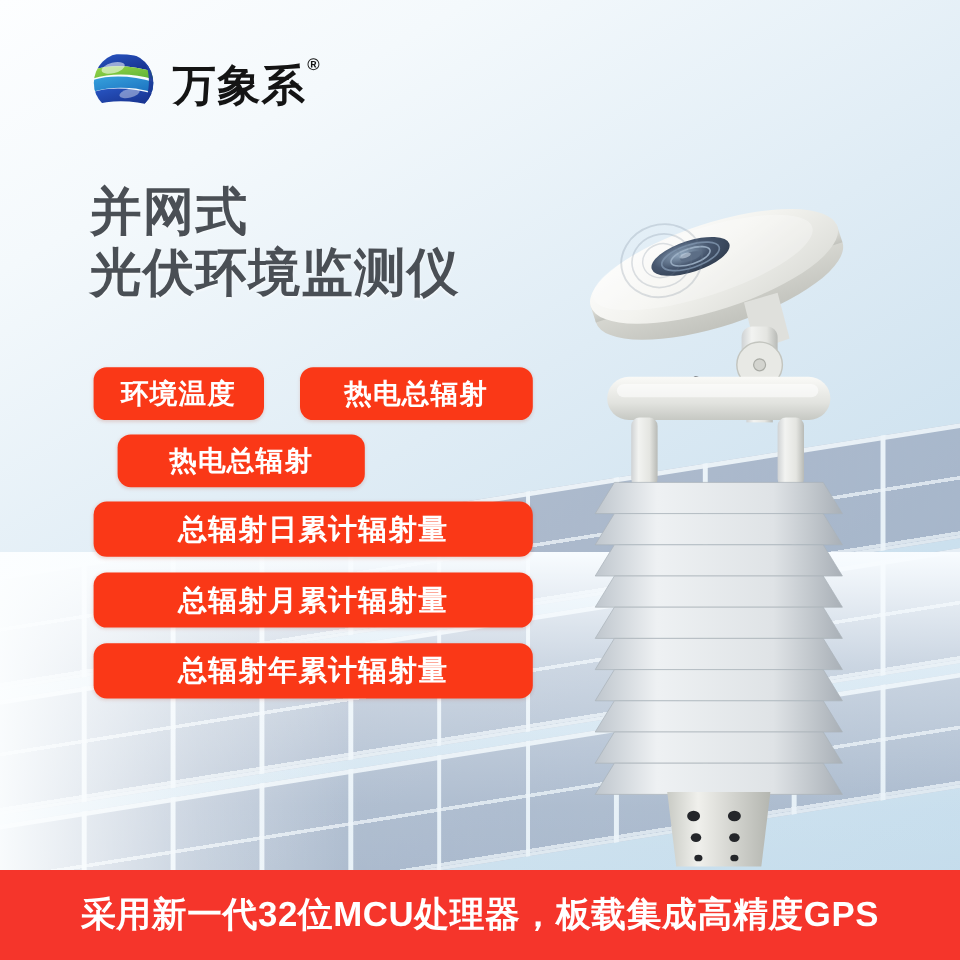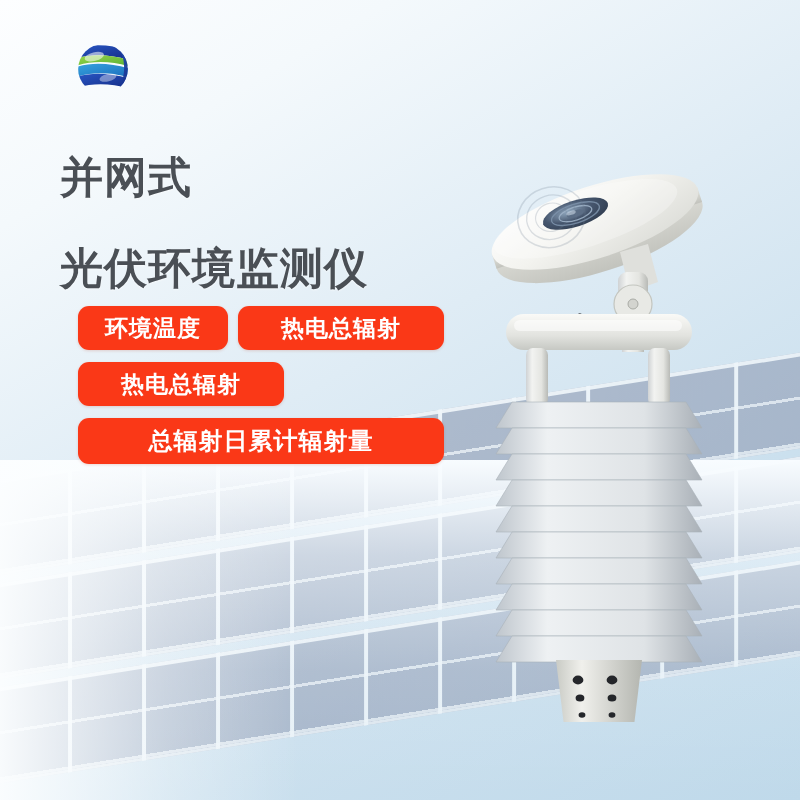--- a/index.html
+++ b/index.html
@@ -59,42 +59,42 @@
     letter-spacing:1px; line-height:1;
     position:relative; top:2px;
   }
   .logo-reg {
     font-size:14px; font-weight:bold; color:#141414;
     vertical-align:super; position:relative; top:-12px; left:1px;
   }
 
   
   .headline {
-    position:absolute; left:60px; top:152px;
+    position:absolute; left:75px; top:152px;
     color:#4a4f55; font-weight:bold; line-height:1.18;
     letter-spacing:1px;
     text-shadow:0 1px 2px rgba(255,255,255,.6);
   }
   .headline .l1 { font-size:43px; display:block; }
-  .headline .l2 { font-size:43px; display:block;margin-top:40px; }
+  .headline .l2 { font-size:43px; display:block; }
 
   
   .tags { position:absolute; left:78px; top:306px; width:366px; }
   .tag-row { display:flex; gap:10px; margin-bottom:12px; }
   .tag {
     background:#fa3817;
     border-radius:11px;
     color:#ffffff;
     font-weight:bold;
     display:flex; align-items:center; justify-content:center;
     box-shadow:0 1px 3px rgba(180,50,20,.18);
     text-align:center;
   }
   .tag-sm { width:150px; height:44px; font-size:23px; letter-spacing:1px; }
-  .tag-md { width:206px; height:44px; font-size:23px; letter-spacing:1px; }
+  .tag-md { width:206px; height:44px; font-size:23px; letter-spacing:1px;margin-left:20px; }
   .tag-wide { width:387px; height:46px; font-size:24px; letter-spacing:1px; }
   .tag-wide-row { margin-bottom:13px; }
 
   
   .product { position:absolute; left:470px; top:132px; width:260px; height:590px; }
 
   
   .banner {
     position:absolute; left:0; bottom:0; width:800px; height:75px;
     background:#f5352b;
@@ -143,20 +143,21 @@
           <path d="M-5 38 C 25 22, 70 26, 105 40 L105 50 C 70 36, 25 34, -5 50 Z" fill="url(#gGreen)"></path>
           <path d="M-5 52 C 25 36, 70 40, 105 54 L105 68 C 70 54, 25 52, -5 68 Z" fill="url(#gBlue)"></path>
           <path d="M-5 68 C 25 52, 70 56, 105 70 L105 86 C 70 72, 25 70, -5 86 Z" fill="url(#gNavy)"></path>
           <path d="M62 4 C 86 18, 92 54, 72 92 L92 92 C 106 54, 100 16, 80 2 Z" fill="url(#gNavy)" opacity="0.95"></path>
           <path d="M20 6 C 4 26, 6 62, 26 94 L10 94 C -6 62, -4 22, 10 2 Z" fill="url(#gBlue)" opacity="0.55"></path>
           <ellipse cx="36" cy="30" rx="16" ry="7" fill="#ffffff" opacity="0.55" transform="rotate(-14 36 30)"></ellipse>
           <ellipse cx="58" cy="64" rx="14" ry="6" fill="#ffffff" opacity="0.40" transform="rotate(-14 58 64)"></ellipse>
         </g>
       </svg>
     </span>
+    <span class="logo-text"><span>万象系</span><span class="logo-reg">®</span></span>
   </div>
 
   <div class="headline">
     <span class="l1">并网式</span>
     <span class="l2">光伏环境监测仪</span>
   </div>
 
   <div class="tags">
 
     <div class="tag-row">
@@ -166,21 +167,27 @@
 
 
     <div class="tag-row">
       <div class="tag tag-md">热电总辐射</div>
     </div>
 
     <div class="tag-row tag-wide-row">
       <div class="tag tag-wide">总辐射日累计辐射量</div>
     </div>
 
-
+    <div class="tag-row tag-wide-row">
+      <div class="tag tag-wide">总辐射月累计辐射量</div>
+    </div>
+
+    <div class="tag-row tag-wide-row">
+      <div class="tag tag-wide">总辐射年累计辐射量</div>
+    </div>
 
   </div>
 
   <div class="product">
     <svg viewBox="0 0 260 590" width="260" height="590" aria-hidden="true">
       <defs>
         <linearGradient id="discTop" x1="0" y1="0" x2="1" y2="1">
           <stop offset="0%" stop-color="#ffffff"></stop>
           <stop offset="45%" stop-color="#f3f3ef"></stop>
           <stop offset="100%" stop-color="#d8d9d4"></stop>
@@ -279,14 +286,17 @@
           <ellipse cx="112" cy="583" rx="3.4" ry="2.8"></ellipse>
           <ellipse cx="142" cy="548" rx="5.4" ry="4.4"></ellipse>
           <ellipse cx="142" cy="566" rx="4.4" ry="3.6"></ellipse>
           <ellipse cx="142" cy="583" rx="3.4" ry="2.8"></ellipse>
         </g>
         <rect x="96" y="592" width="66" height="20" fill="#ffffff" opacity="0.22"></rect>
       </g>
     </svg>
   </div>
 
+  <div class="banner">
+    <span class="banner-text">采用新一代32位MCU处理器，板载集成高精度GPS</span>
+  </div>
 
 </div>
 
 </body></html>

